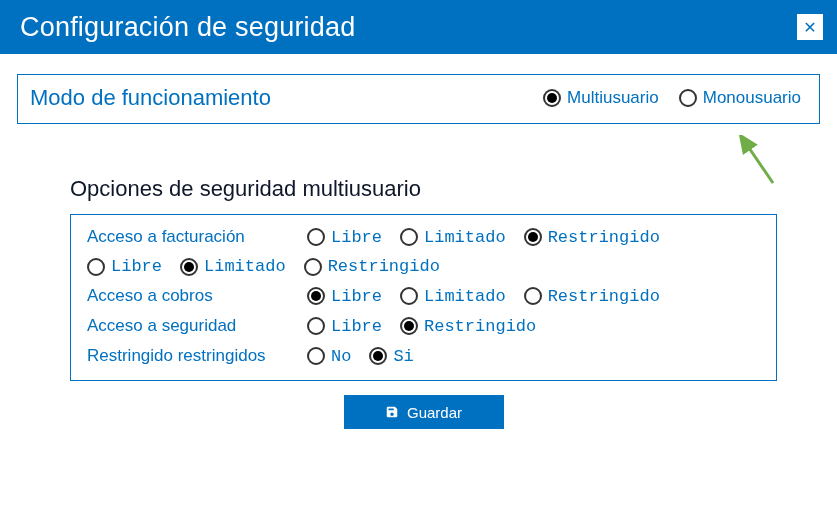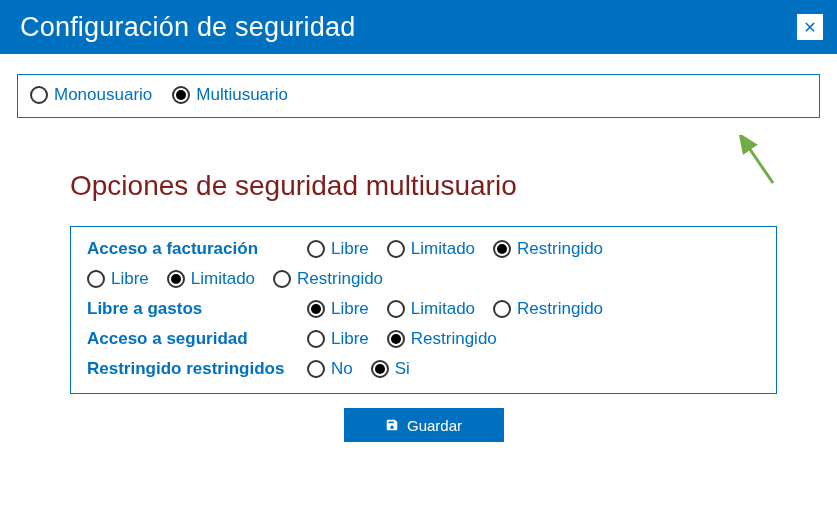--- a/index.html
+++ b/index.html
@@ -75,44 +75,45 @@
     content: "";
     position: absolute;
     top: 2px; left: 2px; right: 2px; bottom: 2px;
     background: #000000;
     border-radius: 50%;
   }
   .options-section {
     margin: 52px 60px 0 70px;
   }
   .options-title {
-    color: #7f1d1d;
-    font-size: 28px;
-    font-weight: 400;
-    margin-bottom: 24px;
+    color: #0f172a;
+    font-size: 22px;
+    font-weight: 400;
+    margin-bottom: 12px;
   }
   .options-box {
     border: 1px solid #0070c0;
     padding: 12px 16px 14px 16px;
   }
   .opt-row {
     display: flex;
     align-items: center;
     margin-bottom: 10px;
   }
   .opt-row:last-child { margin-bottom: 0; }
   .opt-label {
     color: #0070c0;
-    font-weight: 700;
+    font-weight: 400;
     font-size: 17px;
     width: 220px;
   }
   .opt-radios {
     display: flex;
     gap: 18px;
+    font-family: Liberation Mono, monospace;
   }
   .save-btn {
     display: flex;
     align-items: center;
     justify-content: center;
     gap: 8px;
     background: #0070c0;
     color: #ffffff;
     width: 160px;
     height: 34px;
@@ -132,28 +133,29 @@
 <body>
 
 <div class="titlebar">
   <h1>Configuración de seguridad</h1>
   <div class="close-btn">
     <span>✕</span>
   </div>
 </div>
 
 <div class="mode-box">
+  <div class="mode-label">Modo de funcionamiento</div>
   <div class="radio-group">
+    <div class="radio selected">
+      <span class="circle"></span>
+      <span>Multiusuario</span>
+    </div>
     <div class="radio">
       <span class="circle"></span>
       <span>Monousuario</span>
-    </div>
-    <div class="radio selected">
-      <span class="circle"></span>
-      <span>Multiusuario</span>
     </div>
   </div>
 </div>
 
 <svg class="arrow" width="50" height="55">
   <defs>
     <marker id="ah" markerWidth="8" markerHeight="8" refX="2" refY="3" orient="auto">
       <path d="M0,0 L0,6 L7,3 z" fill="#70ad47"></path>
     </marker>
   </defs>
@@ -193,21 +195,21 @@
             <span>Limitado</span>
           </div>
         <div class="radio">
             <span class="circle"></span>
             <span>Restringido</span>
           </div>
       </div>
     </div>
 
     <div class="opt-row">
-      <div class="opt-label">Libre a gastos</div>
+      <div class="opt-label">Acceso a cobros</div>
       <div class="opt-radios">
         <div class="radio selected">
             <span class="circle"></span>
             <span>Libre</span>
           </div>
         <div class="radio">
             <span class="circle"></span>
             <span>Limitado</span>
           </div>
         <div class="radio">

